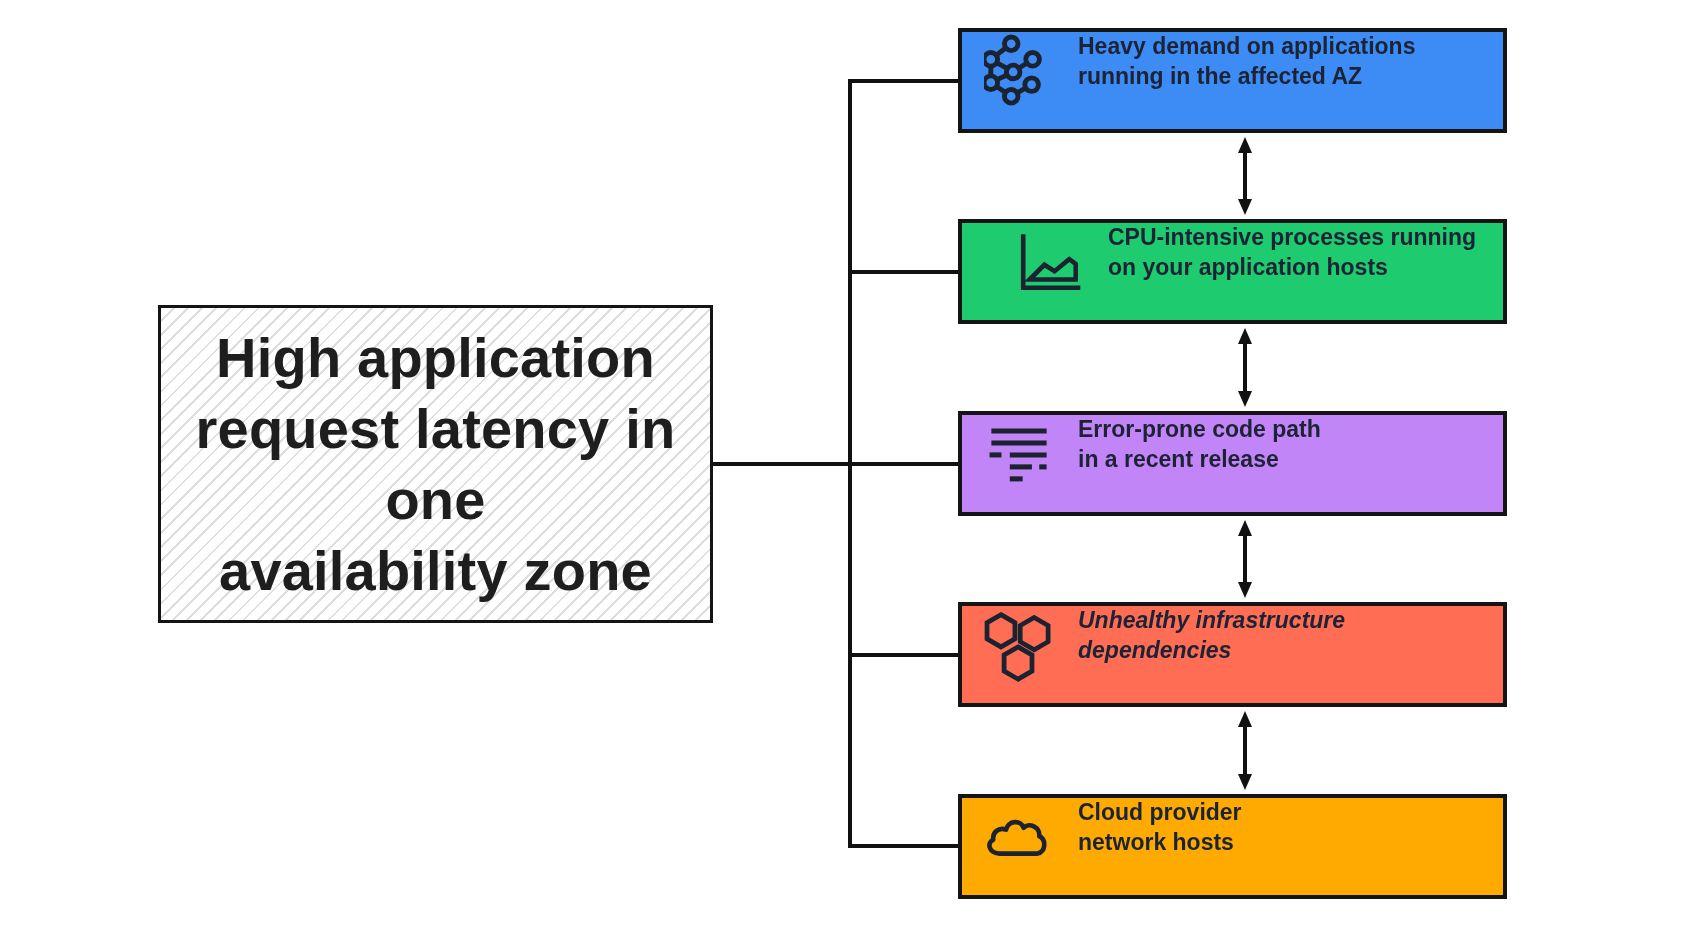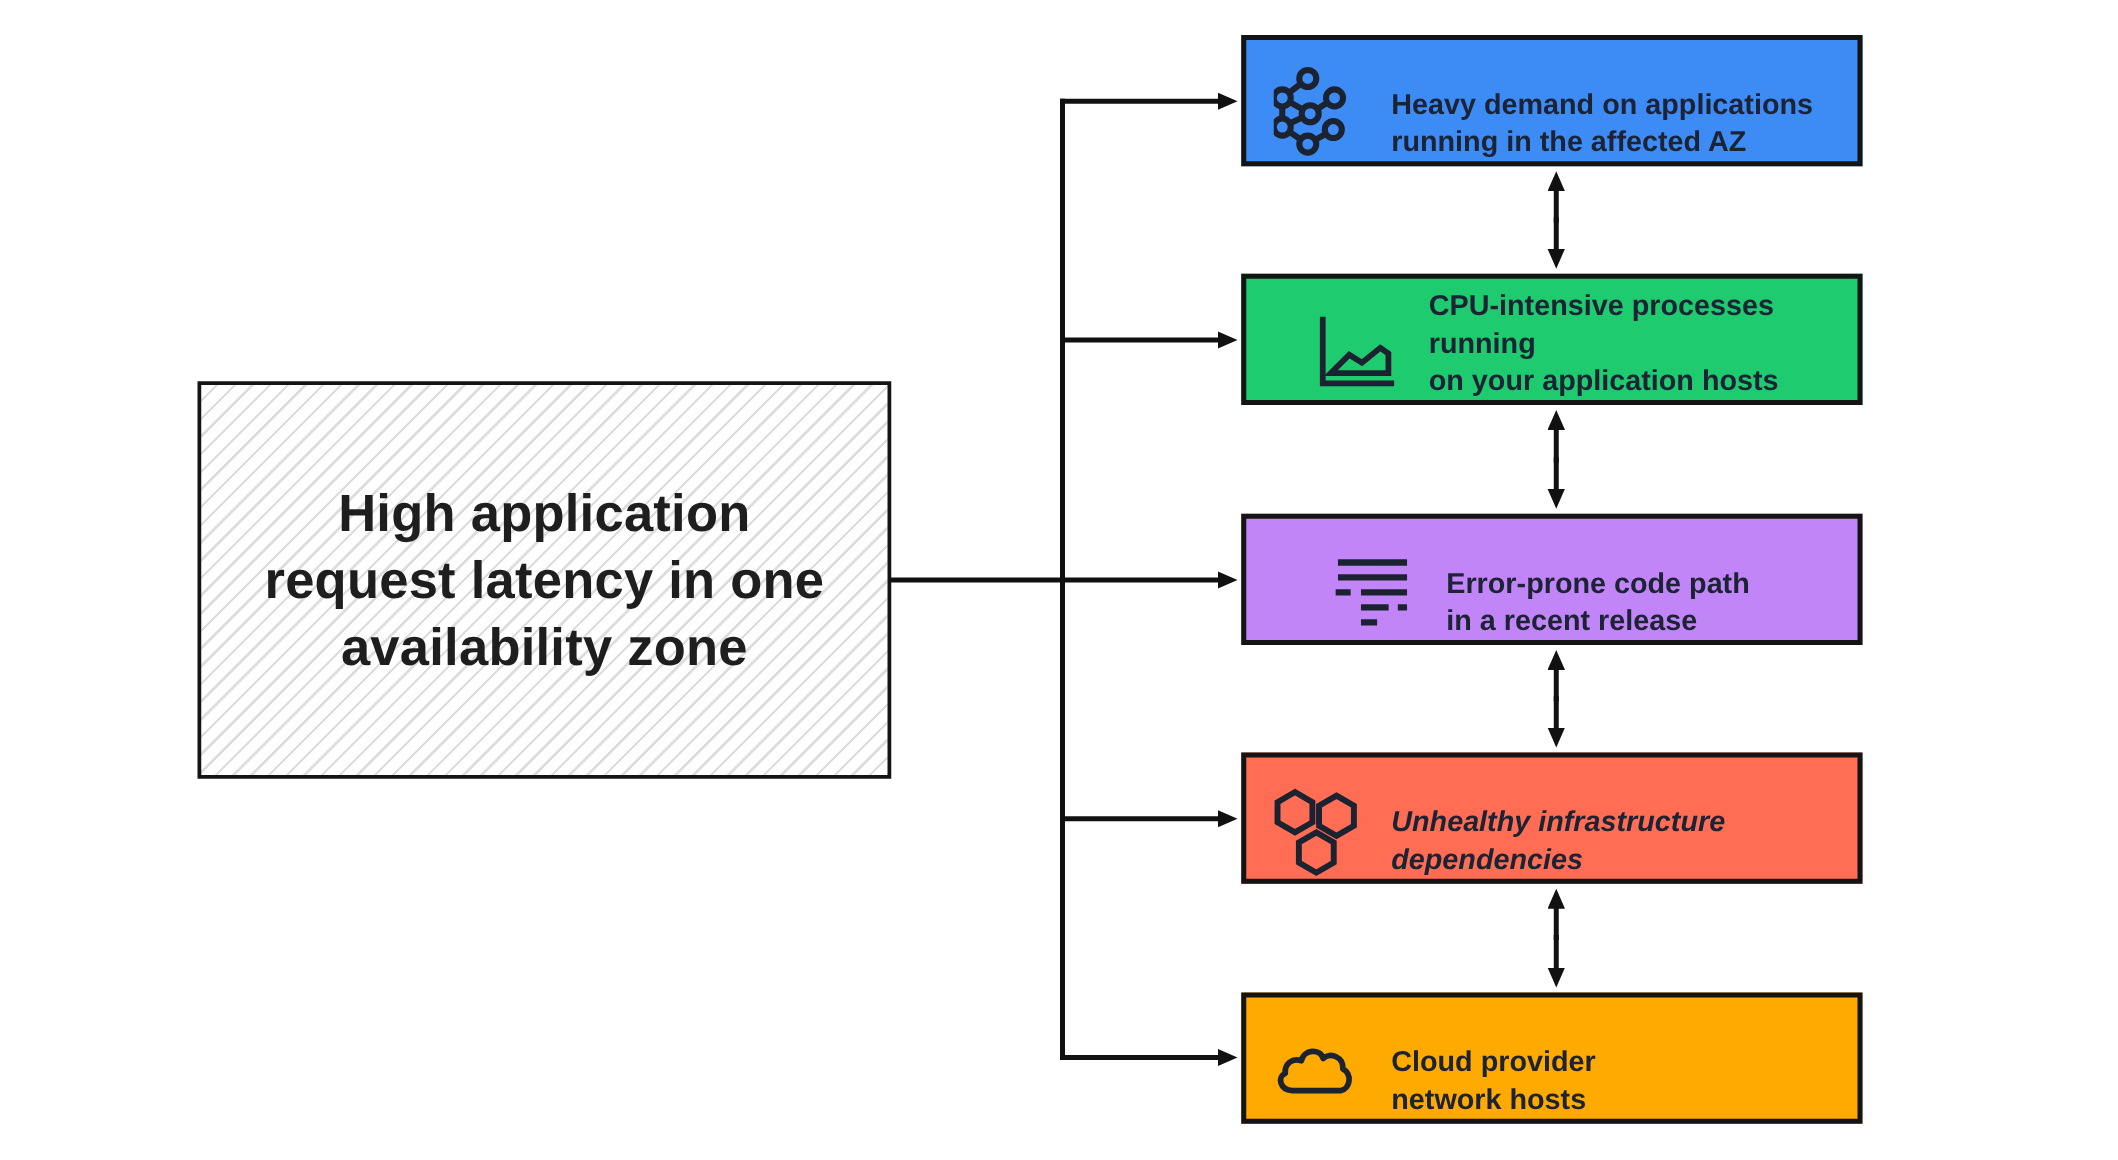--- a/index.html
+++ b/index.html
@@ -16,33 +16,33 @@
     left:158px;top:305px;width:555px;height:318px;
     box-sizing:border-box;
     border:3px solid #141414;
     background:
       repeating-linear-gradient(135deg,#ffffff 0px,#ffffff 8px,#dedede 8px,#dedede 10px);
     display:flex;align-items:center;justify-content:center;
   }
   .root-box .title{
     white-space:pre-line;
     text-align:center;
-    font-size:42px;
+    font-size:56px;
     font-weight:700;
     line-height:1.27;
     color:#1e1e1e;
     letter-spacing:0.2px;
   }
   
   .cause{
     position:absolute;
-    left:993px;width:497px;height:105px;
+    left:958px;width:549px;height:105px;
     box-sizing:border-box;
     border:4px solid #141414;
-    display:flex;align-items:flex-end;
+    display:flex;align-items:flex-start;
     --bg:#ffffff;
   }
   .cause .icon{
     width:74px;height:78px;
     margin-left:20px;
     flex:0 0 auto;
     display:flex;align-items:center;justify-content:center;
   }
   .cause .icon svg{display:block;}
   .cause .label{
@@ -126,21 +126,21 @@
         <g class="ico-stroke" stroke-width="5">
           <polyline points="10,8 10,66 72,66"></polyline>
           <polygon points="17,57 33,41 44,48 60,35 67,40 67,57"></polygon>
         </g>
       </svg>
     </span>
     <span class="label">CPU-intensive processes running
 on your application hosts</span>
   </div>
 
-  <div class="cause" style="top: 411px; background: rgb(194, 133, 247); padding-left: 44px; --bg: #c285f7;">
+  <div class="cause" style="top: 411px; background: rgb(194, 133, 247); --bg: #c285f7;">
     <span class="icon">
       <svg width="70" height="74" viewBox="0 0 76 76">
         <g class="ico-stroke" stroke-width="5.5">
           <line x1="8" y1="13" x2="68" y2="13"></line>
           <line x1="8" y1="26" x2="68" y2="26"></line>
           <line x1="6" y1="39" x2="19" y2="39"></line>
           <line x1="28" y1="39" x2="68" y2="39"></line>
           <line x1="28" y1="52" x2="52" y2="52"></line>
           <line x1="60" y1="52" x2="68" y2="52"></line>
           <line x1="28" y1="65" x2="42" y2="65"></line>

